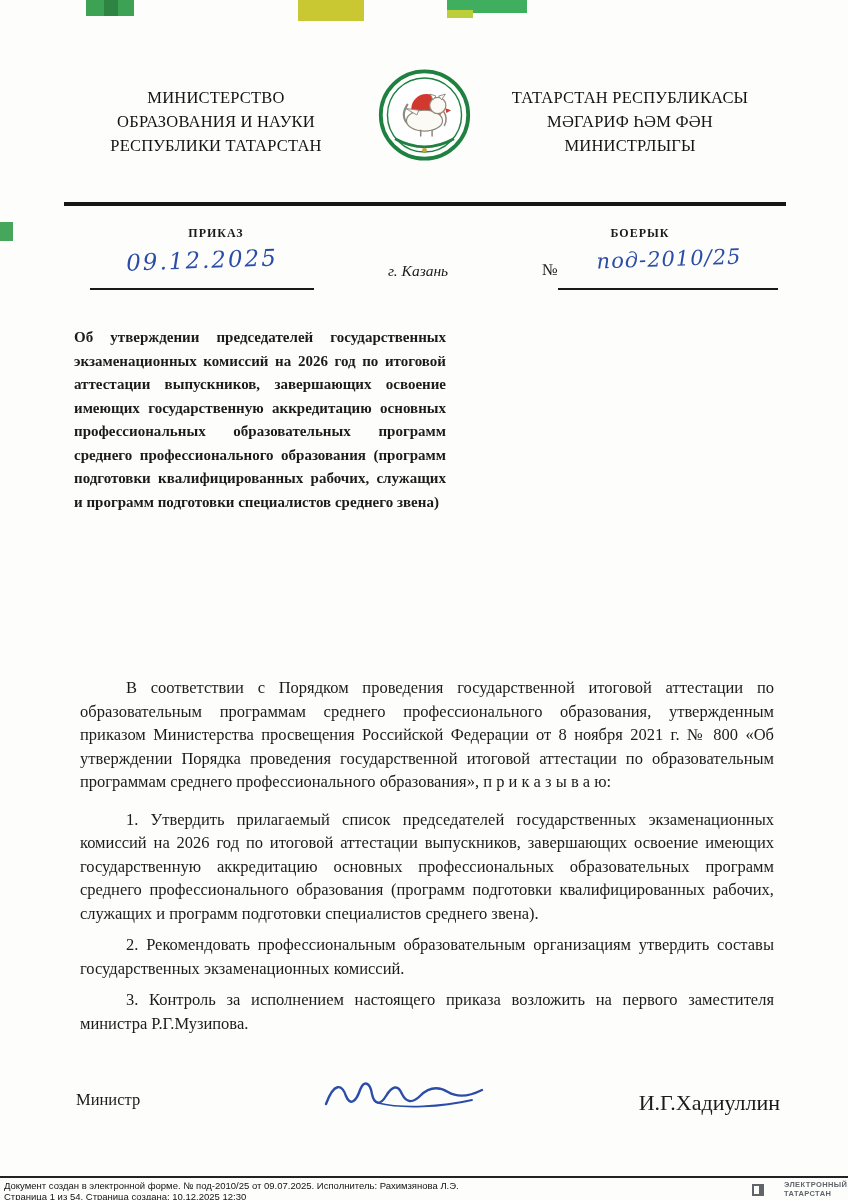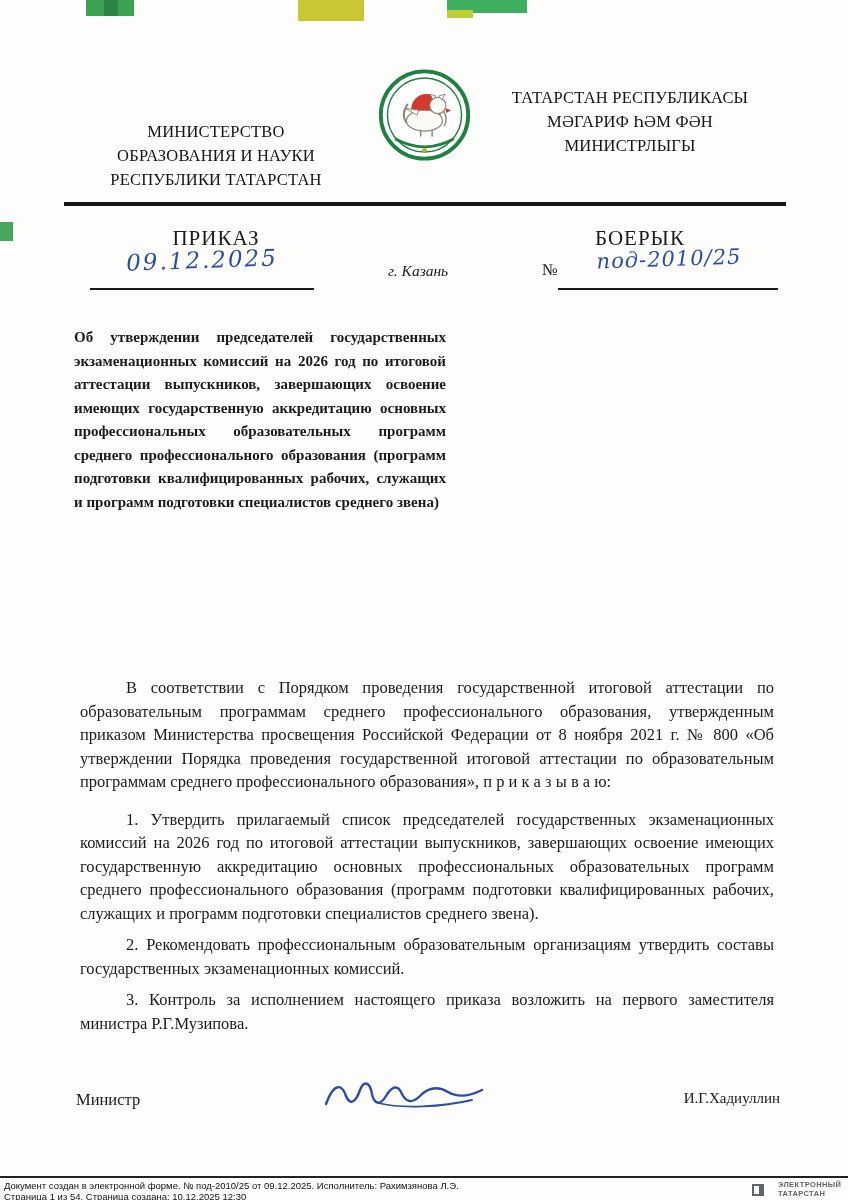--- a/index.html
+++ b/index.html
@@ -13,27 +13,27 @@
   .a1{left:86px;top:0;width:48px;height:16px;background:#3da254;}
   .a1b{left:104px;top:0;width:14px;height:16px;background:#2e8443;}
   .a2{left:298px;top:0;width:66px;height:21px;background:#c9c832;}
   .a3{left:447px;top:0;width:80px;height:13px;background:#3fae5f;}
   .a3b{left:447px;top:10px;width:26px;height:8px;background:#bccf3a;}
   .a4{left:0;top:222px;width:13px;height:19px;background:#46a75c;}
 
   
   .org{position:absolute;text-align:center;font-size:16.5px;line-height:1.45;
        white-space:pre-line;letter-spacing:.2px;color:#141414;}
-  .org-left{left:78px;top:86px;width:276px;margin-top:34px;}
+  .org-left{left:78px;top:86px;width:276px;}
   .org-right{left:482px;top:86px;width:296px;}
   .emblem{position:absolute;left:377px;top:64px;width:95px;height:102px;}
 
   .rule{position:absolute;left:64px;top:202px;width:722px;height:3.5px;background:#161616;}
 
-  .doc-type{position:absolute;font-weight:normal;font-size:21px;letter-spacing:1px;text-align:center;}
+  .doc-type{position:absolute;font-weight:bold;font-size:12px;letter-spacing:1px;text-align:center;}
   .prikaz{left:78px;top:226px;width:276px;}
   .boeryk{left:520px;top:226px;width:240px;}
 
   .script{font-family:"DejaVu Serif",serif;font-style:italic;color:#2b4da8;}
   .date-script{position:absolute;left:92px;top:247px;width:220px;text-align:center;
                font-size:23px;letter-spacing:2px;transform:rotate(-2deg);}
   .date-line{position:absolute;left:90px;top:288px;width:224px;height:2px;background:#1a1a1a;}
   .city{position:absolute;left:388px;top:262px;font-size:15.5px;font-style:italic;}
   .num-prefix{position:absolute;left:542px;top:260px;font-size:16.5px;}
   .num-script{position:absolute;left:560px;top:247px;width:218px;text-align:center;
@@ -43,27 +43,27 @@
   .subject{position:absolute;left:74px;top:326px;width:372px;font-weight:bold;
            font-size:15px;line-height:23.5px;text-align:justify;}
 
   .body-flow{position:absolute;left:72px;top:668px;width:710px;
              font-size:16.5px;line-height:23.5px;text-align:justify;}
   .body-flow p{margin:8px;text-indent:46px;}
   .body-flow p.intro{margin-bottom:14px;}
 
   .minister{position:absolute;left:76px;top:1090px;font-size:16.5px;}
   .sig{position:absolute;left:320px;top:1072px;width:170px;height:45px;}
-  .sig-name{position:absolute;left:620px;top:1090px;width:160px;text-align:right;font-size:15px;}
+  .sig-name{position:absolute;left:620px;top:1090px;width:160px;text-align:right;font-size:22px;}
 
   .footer-rule{position:absolute;left:0;top:1176px;width:848px;height:1.5px;background:#222;}
   .footer-text{position:absolute;left:4px;font-family:"Liberation Sans","DejaVu Sans",sans-serif;
                font-size:9.5px;color:#121212;white-space:nowrap;}
   .ft1{top:1180px;} .ft2{top:1191px;}
-  .footer-logo{position:absolute;left:752px;top:1181px;display:flex;align-items:center;gap:14px;}
+  .footer-logo{position:absolute;left:752px;top:1181px;display:flex;align-items:center;gap:20px;}
   .logo-icon{width:12px;height:12px;border:2px solid #60656b;border-right-width:5px;box-sizing:border-box;}
   .logo-text{font-family:"Liberation Sans",sans-serif;font-size:7.5px;font-weight:bold;
              color:#60656b;line-height:1.15;letter-spacing:.4px;white-space:pre-line;}
 </style>
 </head>
 <body>
 
 <div class="page">
 
   <div class="artifact a1"></div>
@@ -122,21 +122,21 @@
   <div class="minister">Министр</div>
   <div class="sig">
     <svg viewBox="0 0 170 45" width="170" height="45">
       <path d="M6,32 C14,10 22,12 26,24 C30,34 36,30 40,18 C44,8 50,10 52,22 C54,32 60,34 66,24 C72,14 78,12 82,22 C86,30 92,32 100,24 C108,16 118,14 128,20 C138,26 150,24 162,18" stroke="#2b4da8" fill="none" stroke-width="2.4" stroke-linecap="round"></path>
       <path d="M58,31 C82,37 122,35 152,28" stroke="#2b4da8" fill="none" stroke-width="1.8" stroke-linecap="round"></path>
     </svg>
   </div>
   <div class="sig-name">И.Г.Хадиуллин</div>
 
   <div class="footer-rule"></div>
-  <div class="footer-text ft1">Документ создан в электронной форме. № под-2010/25 от 09.12.2025. Исполнитель: Рахимзянова Л.Э.</div>
+  <div class="footer-text ft1">Документ создан в электронной форме. № под-2010/25 от 09.07.2025. Исполнитель: Рахимзянова Л.Э.</div>
   <div class="footer-text ft2">Страница 1 из 54. Страница создана: 10.12.2025 12:30</div>
   <div class="footer-logo">
     <div class="logo-icon"></div>
     <div class="logo-text">ЭЛЕКТРОННЫЙ
 ТАТАРСТАН</div>
   </div>
 
 </div>
 
 </body></html>

